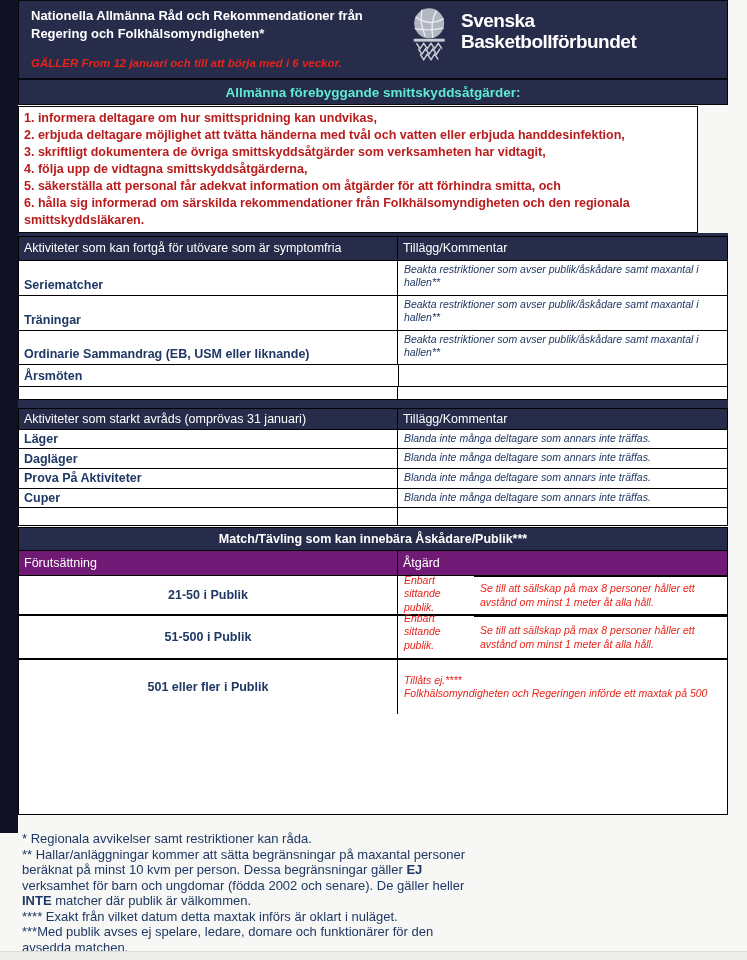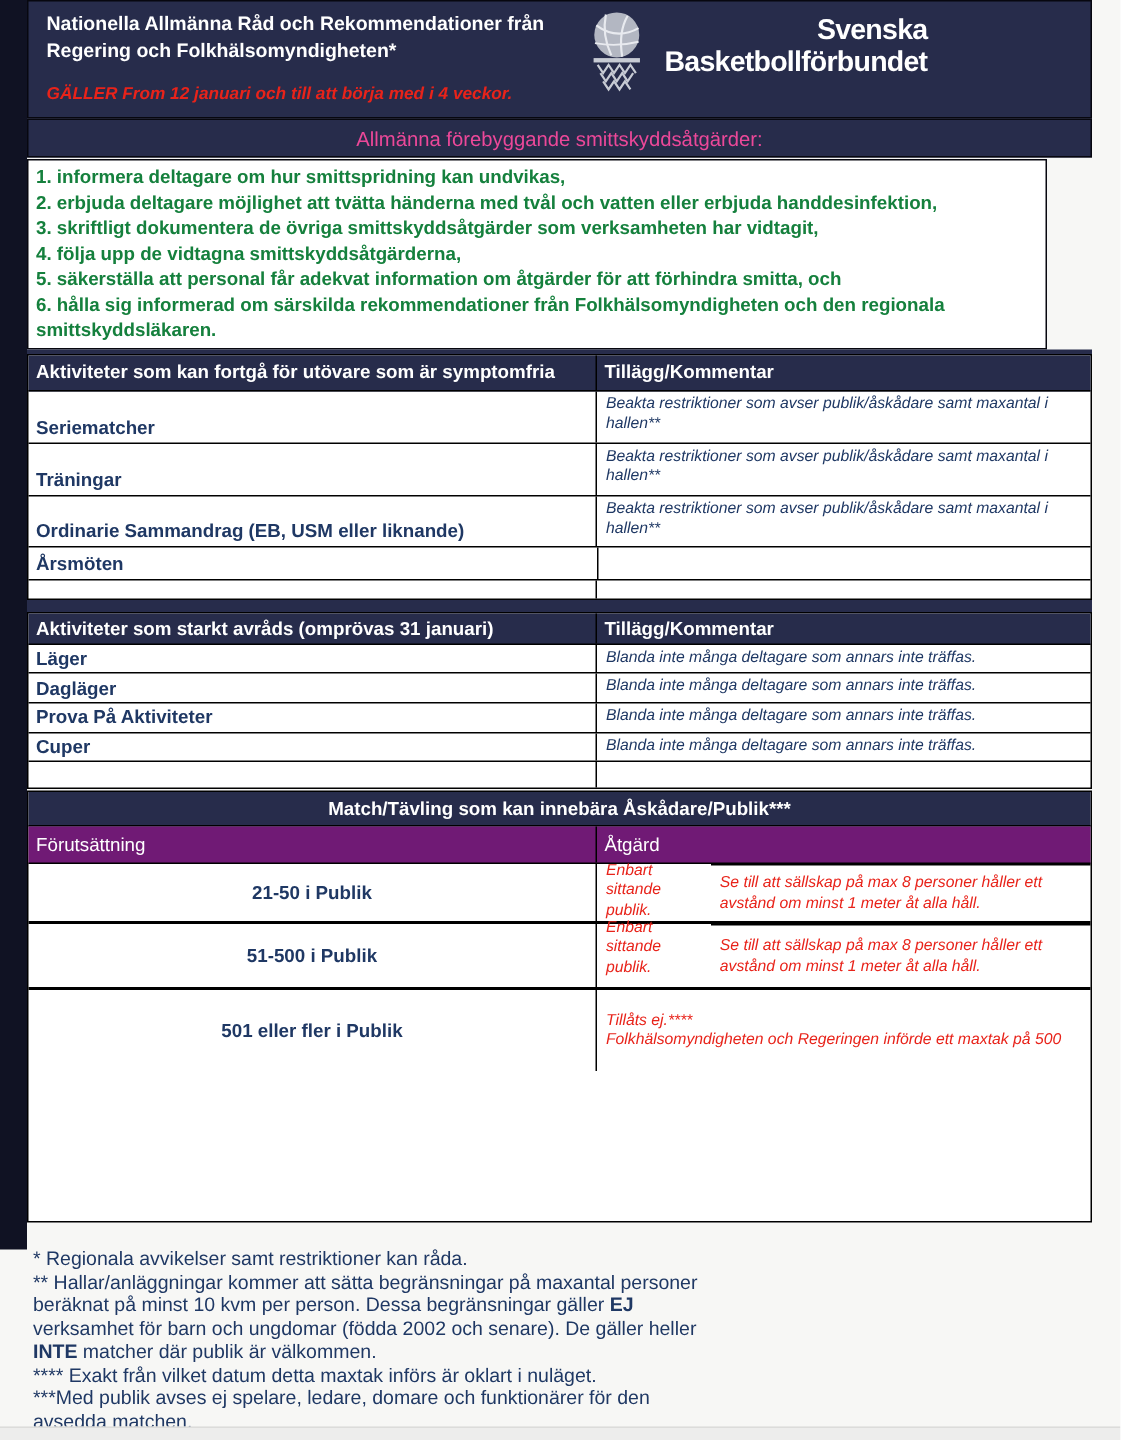--- a/index.html
+++ b/index.html
@@ -10,43 +10,43 @@
   .left-strip { position:absolute; left:0; top:0; width:18px; height:833px; background:#101223; }
   .content { position:absolute; left:18px; top:0; width:710px; }
 
   
   .top-header { position:absolute; left:0; top:0; width:710px; height:79px;
                 background:#272c4b; border:1px solid #07070f; }
   .doc-title { position:absolute; left:12px; top:6px; width:420px;
                color:#ffffff; font-weight:bold; font-size:13px; line-height:17.5px; }
   .validity { position:absolute; left:12px; top:56px; color:#e8231a;
               font-weight:bold; font-style:italic; font-size:11.5px; }
-  .logo { position:absolute; left:374px; top:5px; display:flex; align-items:flex-start;text-align:right; }
+  .logo { position:absolute; left:392px; top:5px; display:flex; align-items:flex-start; }
   .logo-icon { width:40px; height:60px; }
   .logo-text { margin-left:10px; margin-top:4px; color:#ffffff; font-weight:bold;
                font-size:19px; line-height:21px; letter-spacing:-0.5px; }
 
   
   .section-bar { position:absolute; left:0; top:79px; width:710px; height:26px;
-                 background:#272c4b; border:1px solid #07070f; color:#ec4899;
-                 font-weight:normal; font-size:13.5px; text-align:center; line-height:25px; }
+                 background:#272c4b; border:1px solid #07070f; color:#5eead4;
+                 font-weight:bold; font-size:13.5px; text-align:center; line-height:25px; }
   .list-box { position:absolute; left:0; top:106px; width:680px; height:127px;
               background:#ffffff; border:1px solid #07070f; padding:3px 5px;
-              color:#15803d; font-weight:bold; font-size:12.5px; line-height:17px; }
+              color:#b91c1c; font-weight:bold; font-size:12.5px; line-height:17px; }
 
   .sep { position:absolute; left:0; width:710px; background:#272c4b; }
 
   
   .tbl { position:absolute; left:0; width:710px; background:#fff; border:1px solid #000;
          display:flex; flex-direction:column; }
   .trow { display:flex; border-bottom:1px solid #000; }
   .trow:last-child { border-bottom:none; }
   .c-left { width:380px; border-right:1px solid #000; }
   .c-right { width:330px; }
-  .thead { background:#272c4b; color:#fff; font-weight:bold; font-size:12.5px; }
+  .thead { background:#272c4b; color:#fff; font-weight:normal; font-size:12.5px; }
   .thead .c-left, .thead .c-right { display:flex; align-items:center; padding:0 5px; }
   .act { color:#1f3864; font-weight:bold; font-size:12.5px; padding:0 5px; }
   .cmt { color:#1f3864; font-style:italic; font-size:10.5px; line-height:13px; padding:2px 6px; }
   .v-bottom { display:flex; align-items:flex-end; padding-bottom:3px; }
   .v-center { display:flex; align-items:center; }
 
   
   .match-title { background:#272c4b; color:#fff; font-weight:bold; font-size:12.5px;
                  text-align:center; height:23px; line-height:22px; border-bottom:1px solid #000; }
   .match-sub { height:25px; background:#701a75; color:#fff; font-size:12.5px; border-bottom:1px solid #000; }
@@ -74,21 +74,21 @@
 <div class="canvas">
   <div class="left-strip"></div>
 
   <div class="content">
 
     <div class="top-header">
       <div class="doc-title">
         <div>Nationella Allmänna Råd och Rekommendationer från</div>
         <div>Regering och Folkhälsomyndigheten*</div>
       </div>
-      <div class="validity">GÄLLER From 12 januari och till att börja med i 4 veckor.</div>
+      <div class="validity">GÄLLER From 12 januari och till att börja med i 6 veckor.</div>
       <div class="logo">
         <svg class="logo-icon" viewBox="0 0 44 64">
           <circle cx="20" cy="18" r="16.5" fill="#b3b7c2"></circle>
           <path d="M5 11 Q20 22 36 13" stroke="#e8eaef" stroke-width="1.6" fill="none"></path>
           <path d="M12 3 Q9 18 16 33" stroke="#e8eaef" stroke-width="1.6" fill="none"></path>
           <path d="M28 4 Q21 16 24 34" stroke="#e8eaef" stroke-width="1.6" fill="none"></path>
           <path d="M4 24 Q20 27 36 23" stroke="#e8eaef" stroke-width="1.4" fill="none"></path>
           <rect x="3" y="35" width="34" height="3.2" fill="#c7cbd4"></rect>
           <path d="M6 40 L10 46 L14 40 L18 46 L22 40 L26 46 L30 40 L34 46" stroke="#c7cbd4" stroke-width="1.6" fill="none"></path>
           <path d="M8 46 L12 52 L16 46 L20 52 L24 46 L28 52 L32 46" stroke="#c7cbd4" stroke-width="1.6" fill="none"></path>

